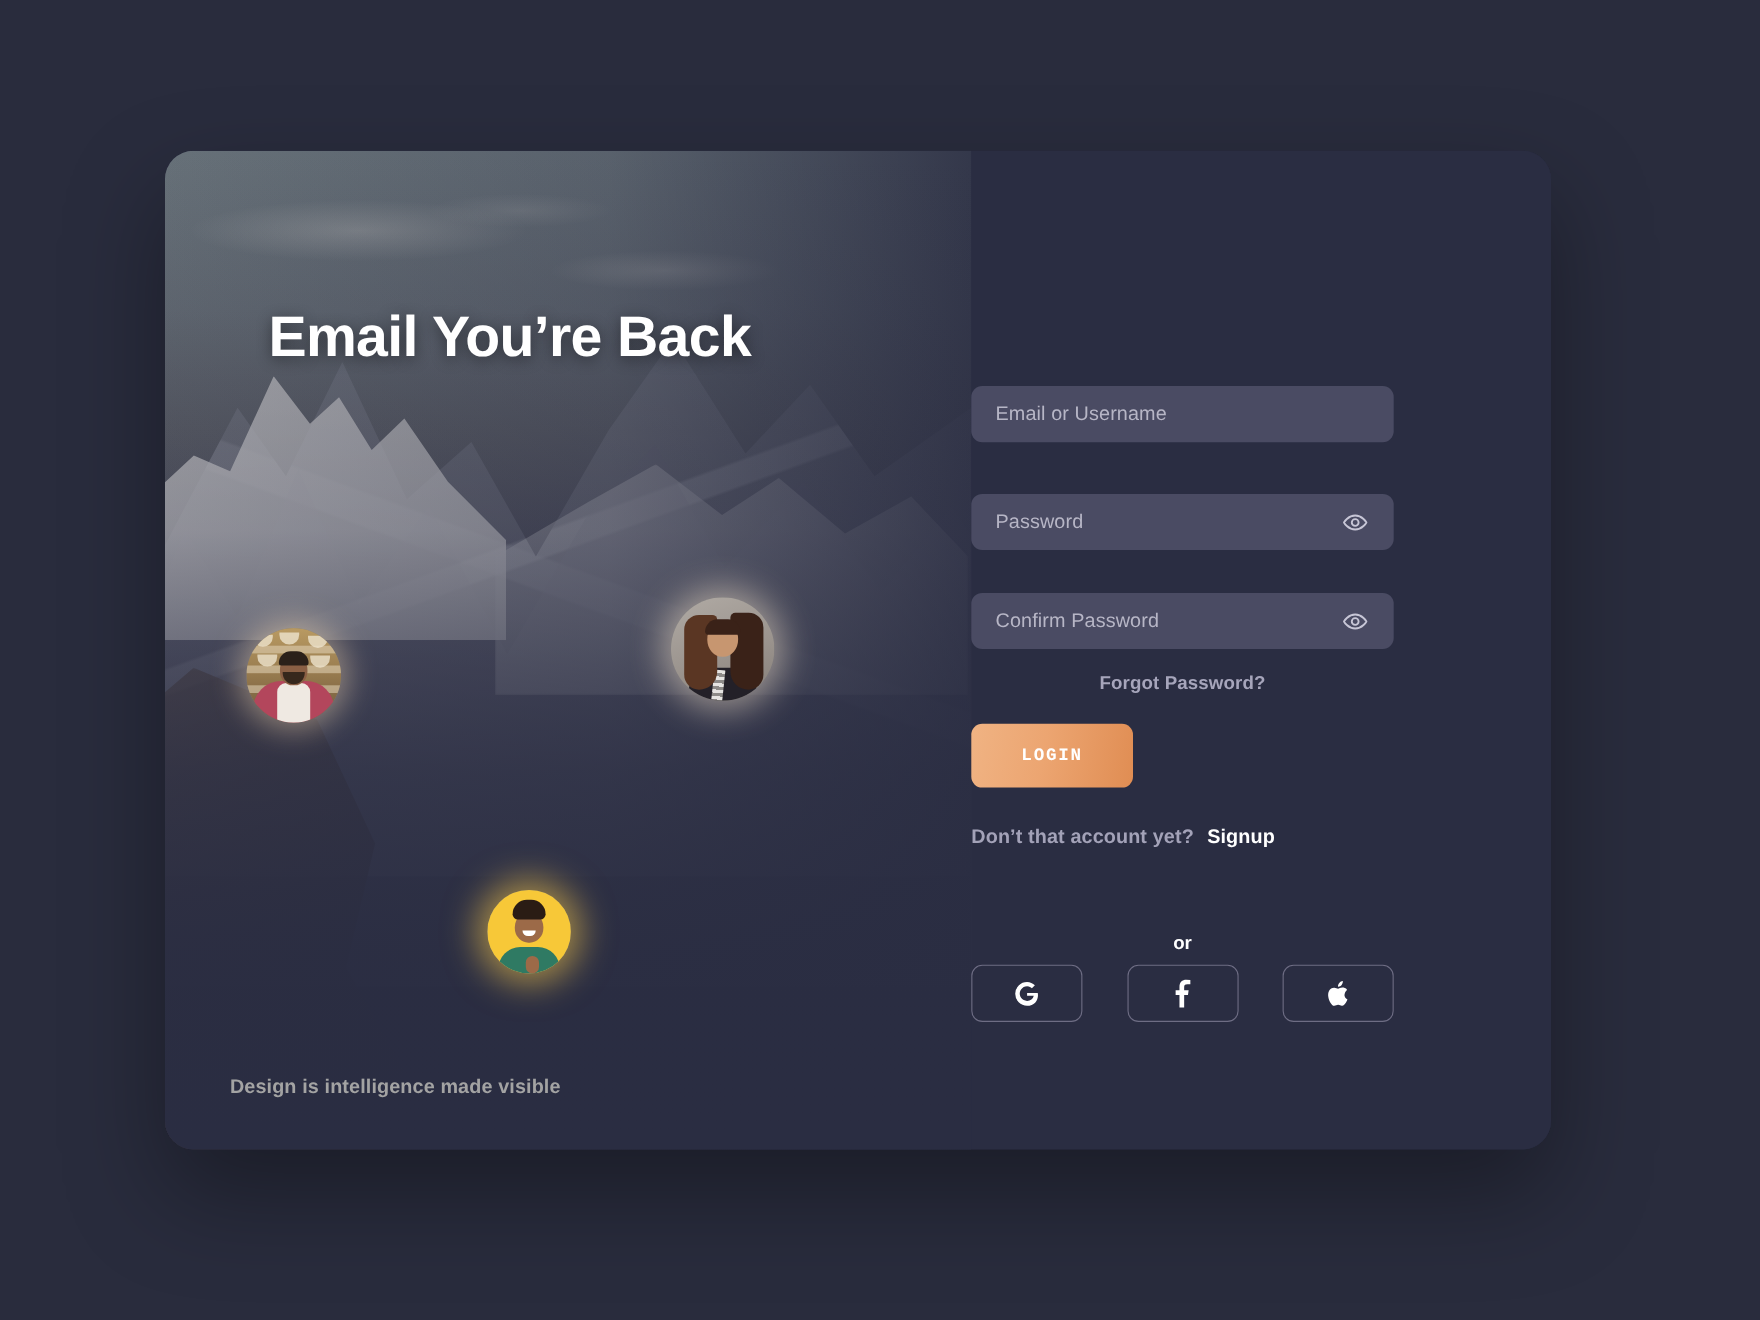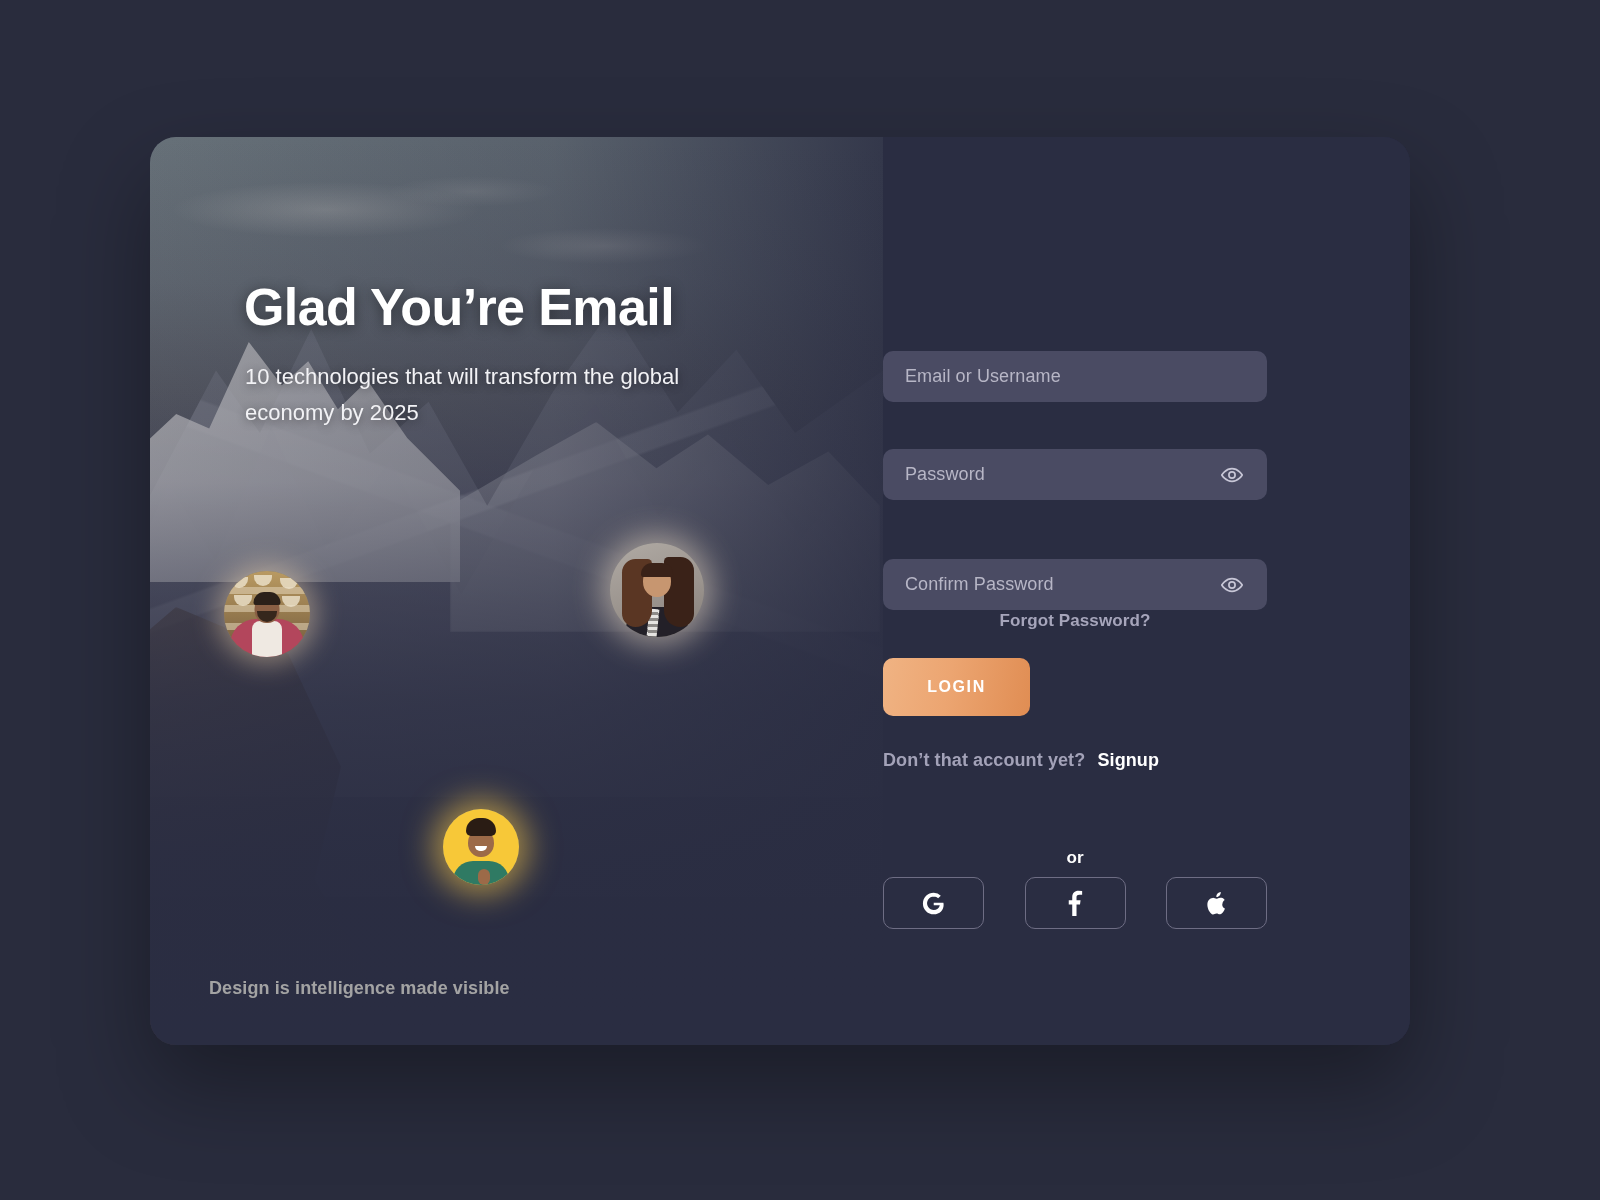--- a/index.html
+++ b/index.html
@@ -242,21 +242,21 @@
     padding: 0 22px;
   }
   .field .ph {
     flex: 1;
     font-size: 18px;
     color: #b7b6c6;
     letter-spacing: 0.1px;
   }
   .f-email { top: 214px; }
   .f-pass  { top: 312px; }
-  .f-conf  { top: 422px; justify-content: space-between; }
+  .f-conf  { top: 402px; justify-content: space-between; }
 
   .eye-btn {
     width: 26px; height: 26px;
     display: flex; align-items: center; justify-content: center;
     cursor: pointer;
   }
   .eye-btn svg { display: block; }
 
   .forgot {
     position: absolute;
@@ -274,21 +274,21 @@
   .login-btn {
     position: absolute;
     left: 0;
     top: 521px;
     width: 147px;
     height: 58px;
     border: none;
     border-radius: 10px;
     background: linear-gradient(100deg, #f0b383 0%, #eca571 45%, #e08d53 100%);
     color: #ffffff;
-    font-family: Liberation Sans, sans-serif;
+    font-family: Liberation Mono, monospace;
     font-size: 16px;
     font-weight: 700;
     letter-spacing: 1.6px;
     cursor: pointer;
   }
 
   .signup-row {
     position: absolute;
     left: 0;
     top: 613px;
@@ -341,22 +341,21 @@
   <div class="hero">
     <div class="hero-photo"></div>
     <div class="hero-ridge"></div>
     <div class="hero-ridge2"></div>
     <div class="hero-snow"></div>
     <div class="hero-snow2"></div>
     <div class="hero-cliff"></div>
     <div class="hero-dark"></div>
 
     <div class="hero-content">
-      <div class="hero-title">Glad You’re Email</div>
-      <div class="hero-sub">10 technologies that will transform the global economy by 2025</div>
+      <div class="hero-title">Email You’re Back</div>
 
       <div class="avatar av1 glow-warm">
         <div class="av-scene">
           <div class="a1-bg"></div>
           <div class="a1-shelf s1"></div>
           <div class="a1-shelf s2"></div>
           <div class="a1-shelf s3"></div>
           <div class="a1-bowl" style="left:6px; top:6px;"></div>
           <div class="a1-bowl" style="left:30px; top:4px;"></div>
           <div class="a1-bowl" style="left:56px; top:7px;"></div>

